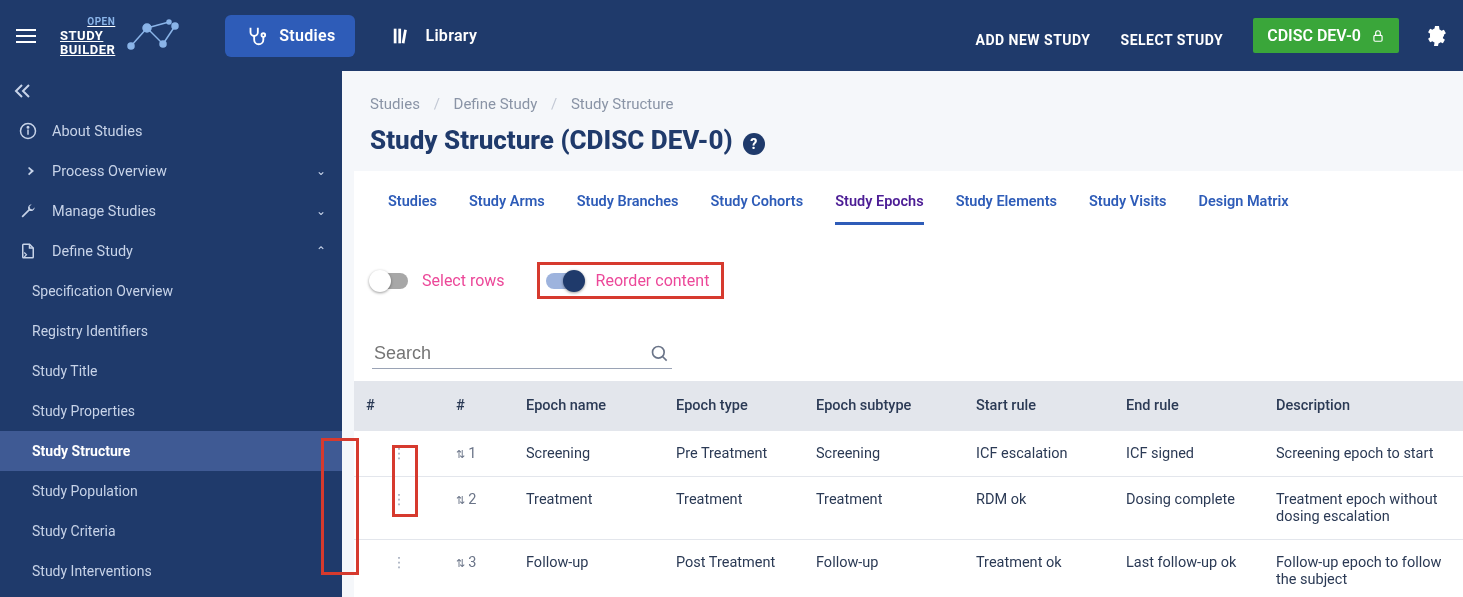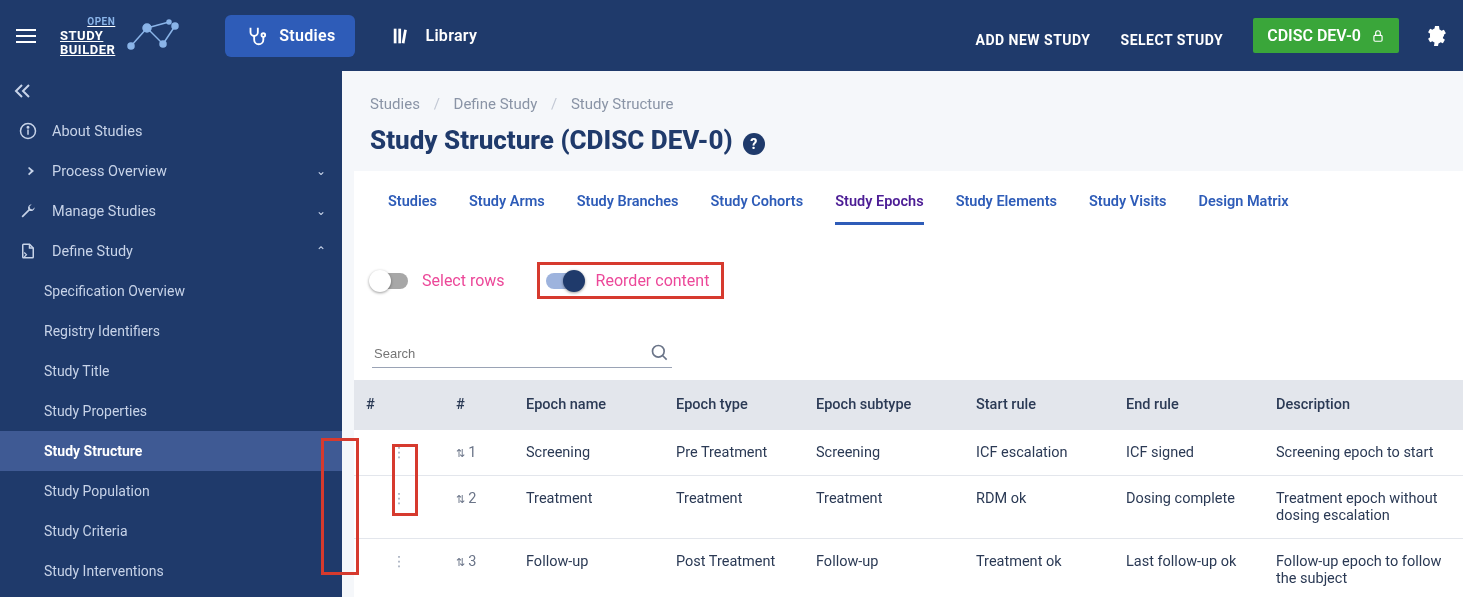--- a/index.html
+++ b/index.html
@@ -25,21 +25,21 @@
   
   .layout { display: flex; height: calc(597px - 71px); }
 
   
   .sidebar { width: 342px; background: #1f3a6b; color: #c7d3e8; display: flex; flex-direction: column; font-size: 14.5px; }
   .collapse-btn { height: 40px; display: flex; align-items: center; padding-left: 14px; cursor:pointer; }
   .side-item { display: flex; align-items: center; height: 40px; padding: 0 16px; cursor: pointer; }
   .side-item .side-icon { width: 24px; display: flex; justify-content: center; margin-right: 12px; }
   .side-item .label { flex: 1; }
   .side-item .chev { font-size: 12px; }
-  .side-sub { padding-left: 44px; height: 40px; display: flex; align-items: center; cursor: pointer; font-size: 14px; }
+  .side-sub { padding-left: 32px; height: 40px; display: flex; align-items: center; cursor: pointer; font-size: 14px; }
   .side-sub.active { background: #3f5a94; font-weight: 700; color: #fff; }
 
   
   .main { flex: 1; overflow: auto; }
   .breadcrumb { padding: 24px 28px 8px 28px; color: #8a94a6; font-size: 15px; }
   .breadcrumb .sep { margin: 0 10px; color: #c2c8d4; }
   .page-title { padding: 4px 28px 16px 28px; color: #1f3a6b; font-size: 26px; font-weight: 800; display: flex; align-items: flex-end; }
   .page-title .help { margin-left: 10px; width: 22px; height: 22px; border-radius: 50%; background: #1f3a6b; color: #fff; display: inline-flex; align-items: center; justify-content: center; font-size: 14px; cursor:pointer; }
 
   .card { background: #fff; margin: 0 0 0 12px; padding: 18px 0 0 0; }
@@ -52,21 +52,21 @@
   .toggle { display: flex; align-items: center; margin-right: 32px; cursor: pointer; }
   .switch { position: relative; width: 36px; height: 16px; background: #a7a7a7; border-radius: 8px; margin-right: 14px; }
   .switch .knob { position: absolute; top: -3px; width: 22px; height: 22px; border-radius: 50%; background: #fff; box-shadow: 0 1px 3px rgba(0,0,0,0.4); }
   .switch.off .knob { left: -3px; }
   .switch.on { background: #9db3dd; }
   .switch.on .knob { right: -3px; background: #1f3a6b; }
   .highlight-box { border: 3px solid #d63a2e; padding: 6px 12px 6px 6px; }
 
   .search-row { padding: 0 18px 12px 18px; display: flex; }
   .search-box { width: 300px; border-bottom: 1px solid #9aa3b5; display: flex; align-items: center; padding: 4px 2px; }
-  .search-box input { border: none; outline: none; flex: 1; font-size: 13px; color: #737373; background: transparent; }
+  .search-box input { border: none; outline: none; flex: 1; font-size: 18px; color: #737373; background: transparent; }
   .search-box svg { color: #6a7488; }
 
   .tbl { width: 100%; border-collapse: collapse; font-size: 14.5px; color: #2b3a55; }
   .tbl thead th { background: #e3e6ec; text-align: left; font-weight: 500; padding: 16px 12px; }
   .tbl tbody td { padding: 14px 12px; border-top: 1px solid #e3e6ec; vertical-align: top; }
   .actions-cell { width: 60px; text-align: center; }
   .dots { cursor: grab; color: #9aa3b5; display: inline-flex; flex-direction: column; line-height: 4px; font-size: 14px; }
   .actions-highlight { border: 3px solid #d63a2e; display: inline-block; padding: 4px 8px; }
   .order-cell { color: #6a7488; }
   .order-cell .reorder-glyph { font-size: 11px; letter-spacing: -1px; margin-right: 4px; }

